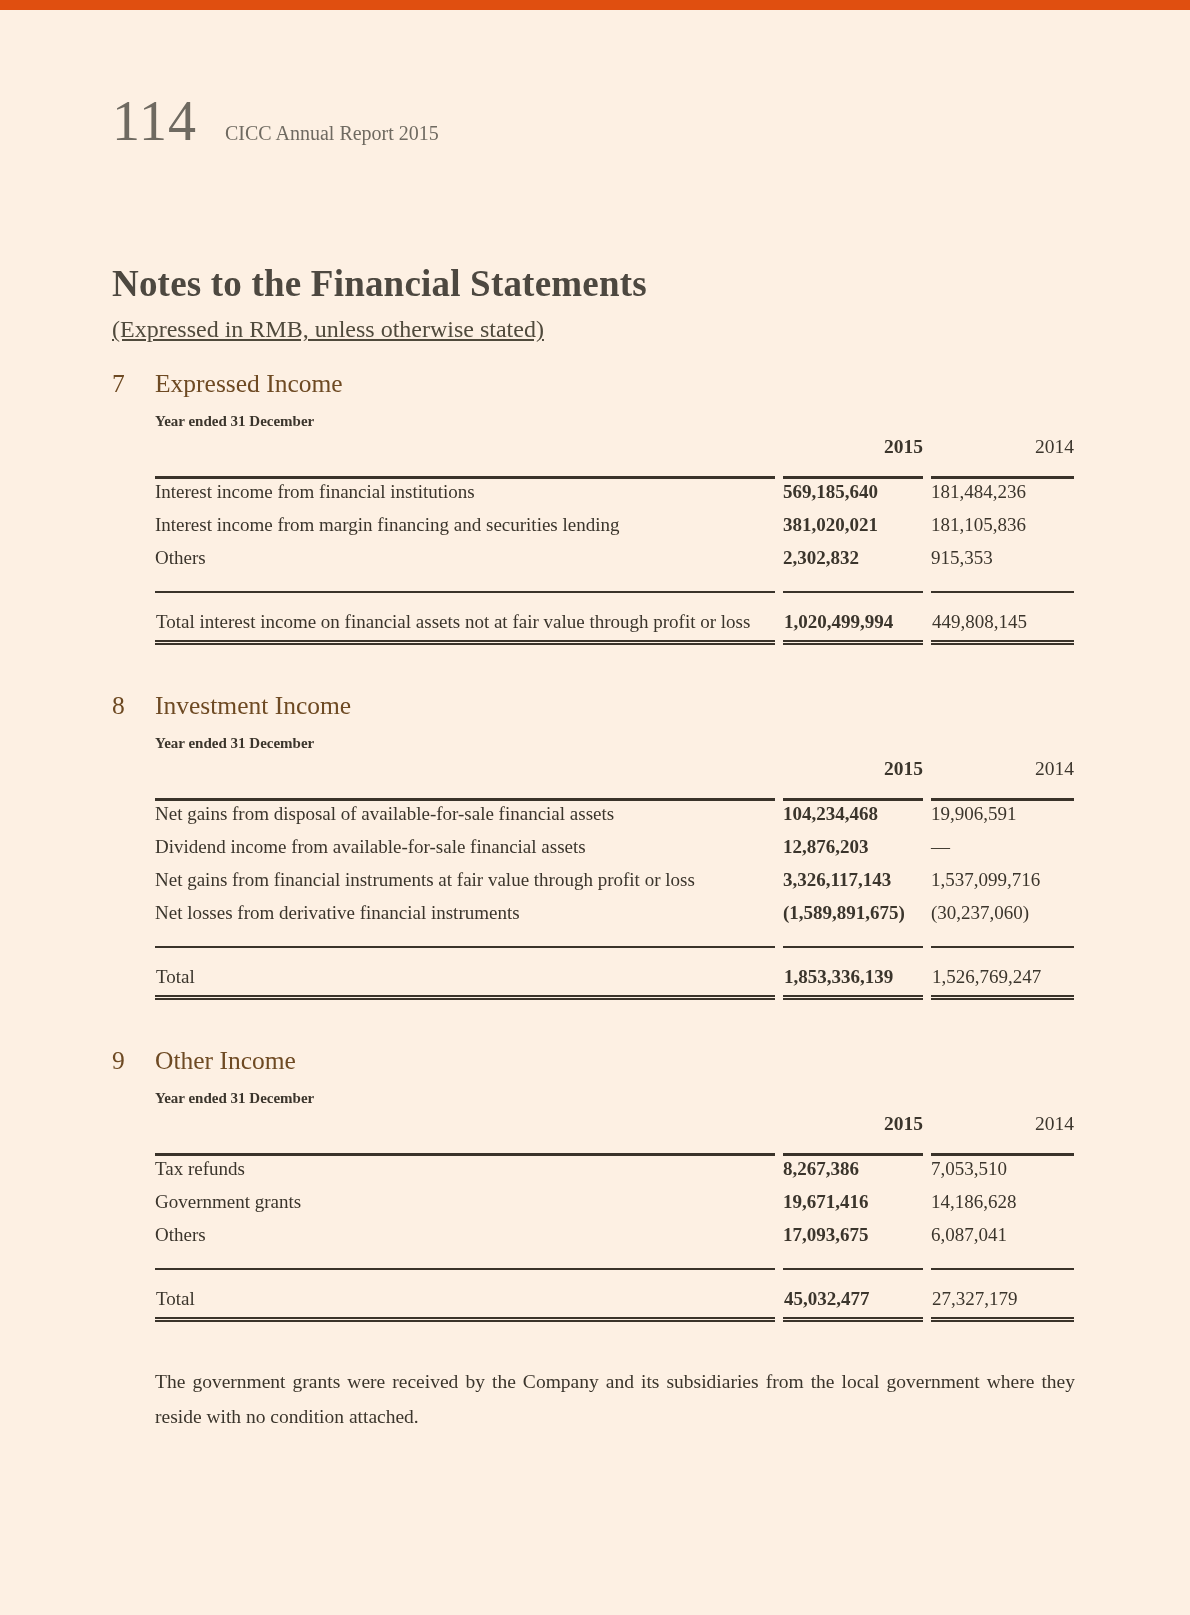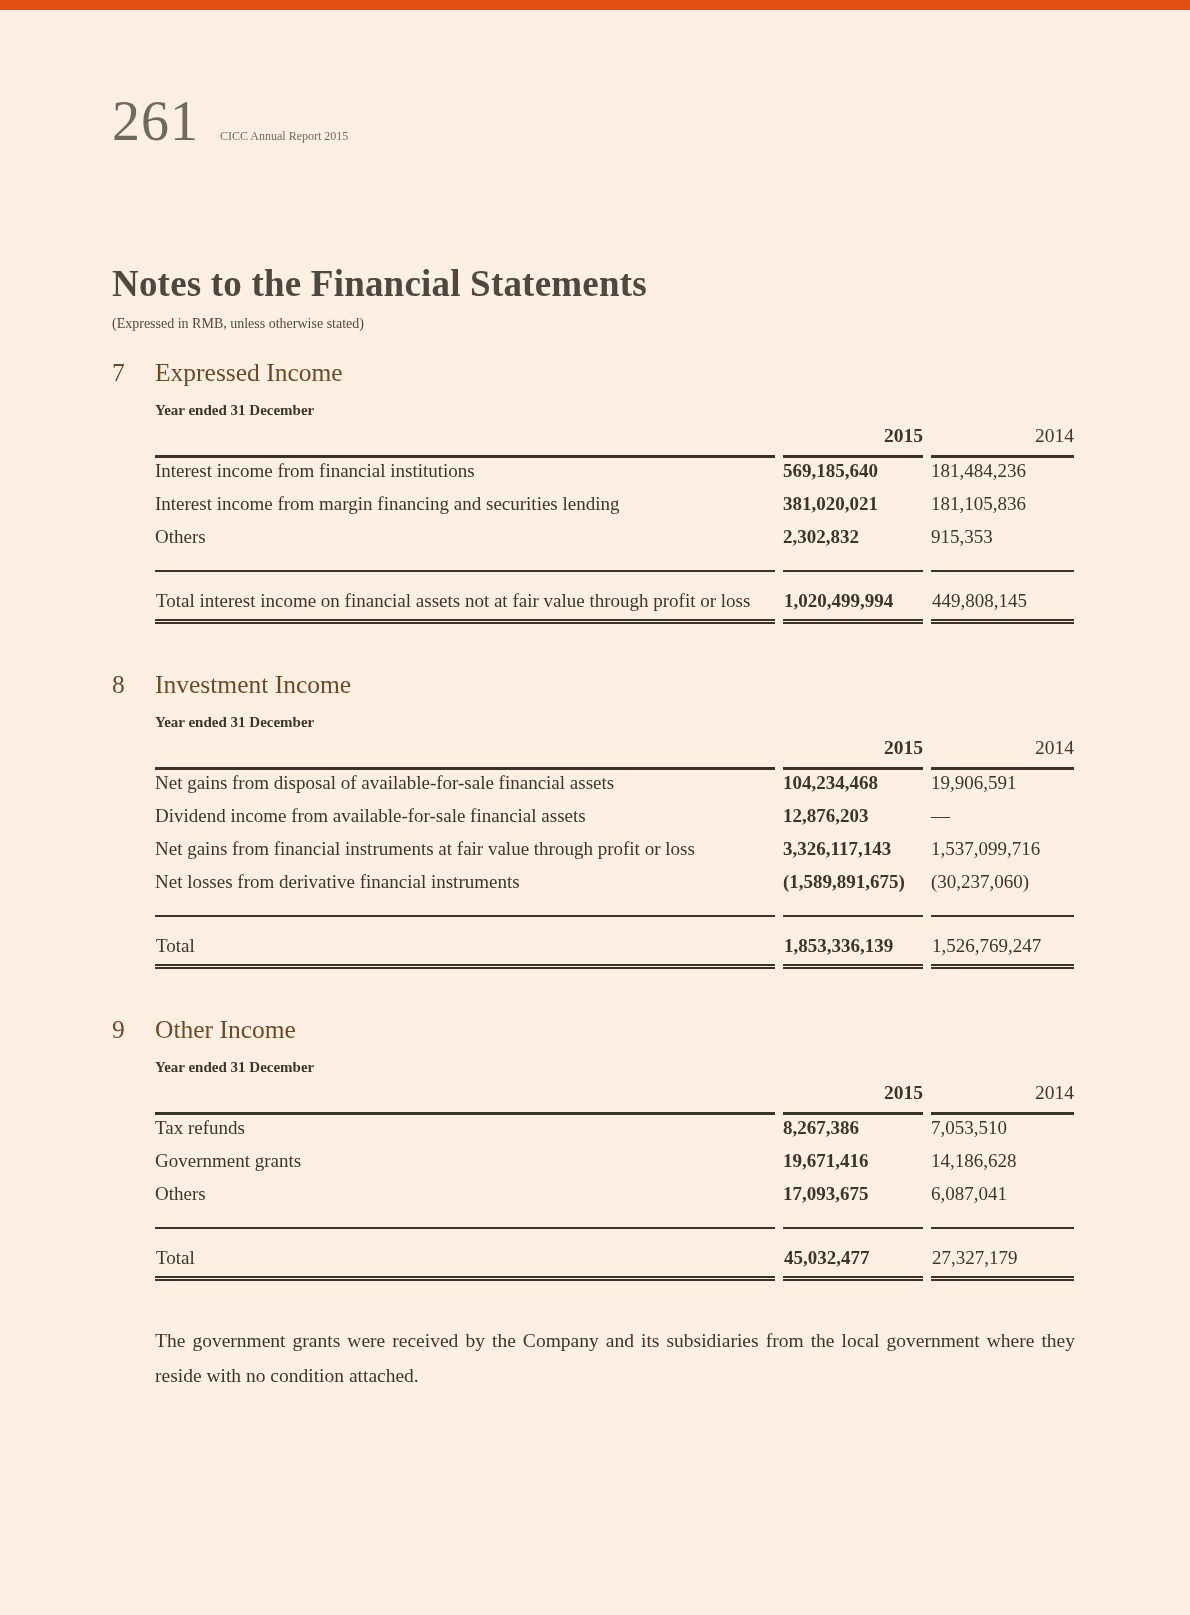--- a/index.html
+++ b/index.html
@@ -16,56 +16,56 @@
   body{
     width:1190px;height:1615px;overflow:hidden;
     background:var(--bg);
     color:var(--text);
     font-family:"Liberation Serif","DejaVu Serif",serif;
     position:relative;
   }
   .topbar{height:10px;width:100%;background:var(--accent);}
   .hdr{margin:86px 0 0 112px;display:flex;align-items:baseline;}
   .pagenum{font-size:56px;line-height:.9;color:var(--muted);letter-spacing:1px;}
-  .rpt{font-size:12px;color:var(--muted);margin-left:21px;}
+  .rpt{font-size:20px;color:var(--muted);margin-left:28px;}
   .titleblk{margin:116px 0 0 112px;}
   .h1{font-size:37px;font-weight:bold;color:var(--title);letter-spacing:.2px;}
-  .sub{font-size:14px;margin-top:11px;color:#504a3c;}
+  .sub{font-size:24px;margin-top:11px;color:#504a3c;text-decoration:underline;}
   .section{margin-left:112px;margin-top:46px;}
   .section.first{margin-top:26px;}
   .sechead{display:flex;font-size:25.5px;color:var(--brown);}
   .secnum{width:43px;flex:0 0 43px;}
   table{
     border-collapse:separate;border-spacing:8px 0;
     margin:14px 0 0 35px;table-layout:fixed;
   }
   col.c-lbl{width:620px;} col.c-15{width:140px;} col.c-14{width:143px;}
   td{vertical-align:bottom;}
   .period-row td{text-align:left;font-weight:bold;font-size:15px;padding:0 10px 4px 0;}
-  .years-row td{border-bottom:3px solid var(--rule);font-size:19.5px;padding:2px 0 8px;text-align:right;}
+  .years-row td{border-bottom:3px solid var(--rule);font-size:19.5px;padding:2px 0 18px;text-align:right;}
   .years-row td.y15{font-weight:bold;}
   .data td{font-size:19px;padding:5.5px 0;}
   .data.first td{padding-top:2px;}
   .data.last td{border-bottom:2px solid var(--rule);padding-bottom:22px;}
   .lbl{white-space:nowrap;text-align:left;}
   .n{text-align:left;white-space:nowrap;}
   .b{font-weight:bold;}
   .total td{font-size:19px;padding-top:18px;padding-bottom:7px;border-bottom:5px double var(--rule);}
   .note{
     margin:42px 0 0 155px;width:920px;
     font-size:19.5px;line-height:35px;text-align:justify;
   }
 </style>
 </head>
 <body>
 
 <div class="topbar"></div>
 
 <div class="hdr">
-  <span class="pagenum">261</span>
+  <span class="pagenum">114</span>
   <span class="rpt">CICC Annual Report 2015</span>
 </div>
 
 <div class="titleblk">
   <div class="h1">Notes to the Financial Statements</div>
   <div class="sub">(Expressed in RMB, unless otherwise stated)</div>
 </div>
 
 <div class="section first">
   <div class="sechead">

